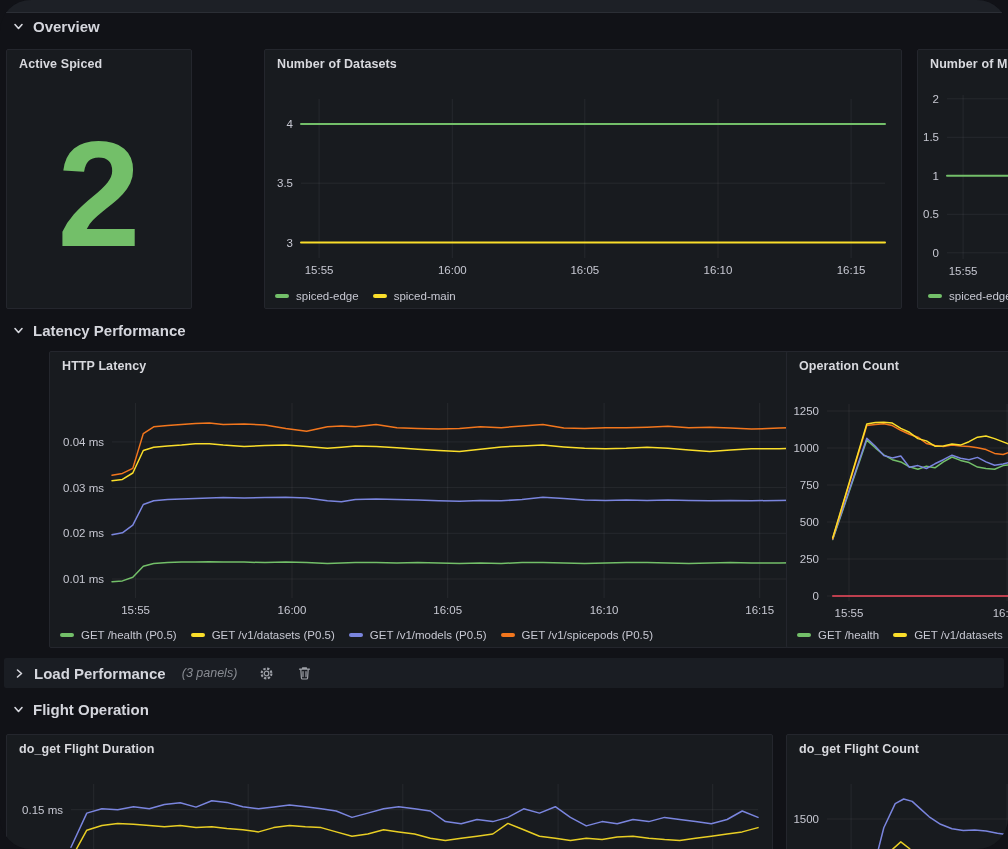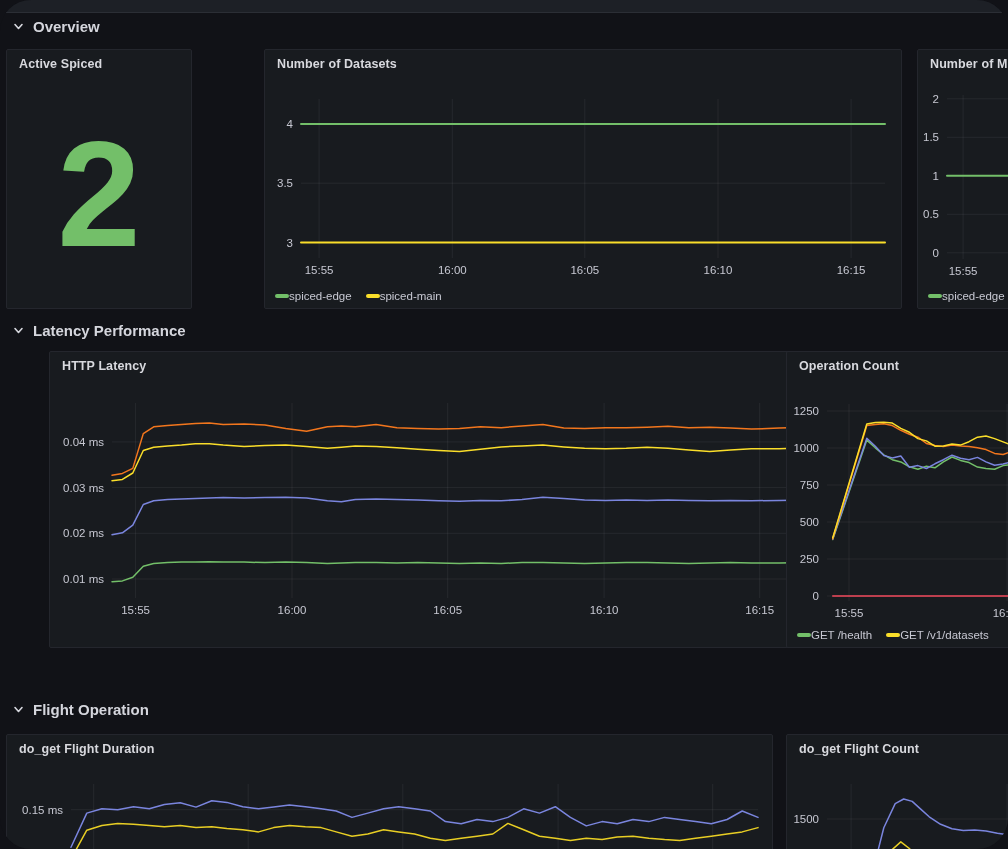--- a/index.html
+++ b/index.html
@@ -7,21 +7,21 @@
          font-family:"Liberation Sans",sans-serif;border-radius:31px;-webkit-font-smoothing:antialiased;}
   .topbar{position:absolute;left:0;top:0;width:1008px;height:13px;background:#1d2026;border-bottom:1px solid #2b2e35;box-sizing:border-box;}
   .section{position:absolute;display:flex;align-items:center;gap:9px;color:#d5d6dd;font-size:15px;font-weight:700;cursor:pointer;}
   .section svg{flex:0 0 auto;}
   .panel{position:absolute;background:#181b1f;border:1px solid #24262d;border-radius:2px;overflow:hidden;}
   .ptitle{position:absolute;top:7px;left:12px;font-size:12.5px;font-weight:700;color:#d8d9de;letter-spacing:.1px;white-space:nowrap;cursor:pointer;}
   svg.chart{position:absolute;left:0;top:0;}
   svg.chart text{font-family:"Liberation Sans",sans-serif;}
   .tick{fill:#c7c8d2;font-size:11.5px;}
   .legend{position:absolute;left:10px;bottom:6px;display:flex;gap:14px;align-items:center;white-space:nowrap;}
-  .legend .li{display:inline-flex;align-items:center;font-size:11.5px;color:#c7c8d2;cursor:pointer;}
+  .legend .li{display:inline-flex;align-items:center;gap:7px;font-size:11.5px;color:#c7c8d2;cursor:pointer;}
   .legend .sw{width:14px;height:4px;border-radius:2px;display:inline-block;}
   .stat-wrap{position:absolute;top:30px;left:0;right:0;bottom:0;display:flex;align-items:center;justify-content:center;}
   .stat-value{font-size:150px;line-height:108px;font-weight:700;color:#73BF69;}
   .loadrow{position:absolute;left:4px;top:658px;width:1000px;height:30px;background:#1a1d23;border-radius:2px;
            display:flex;align-items:center;padding:0 10px;box-sizing:border-box;color:#d5d6dd;cursor:pointer;}
   .loadrow .lbl{font-size:15px;font-weight:700;margin-left:9px;}
   .loadrow .pcount{font-size:12.5px;font-style:italic;color:#888b92;margin-left:16px;}
   .rowicon{margin-left:22px;color:#9ea1a8;display:inline-flex;cursor:pointer;}
 </style>
 </head>
@@ -130,20 +130,38 @@
         <text class="tick" x="54" y="139.6" text-anchor="end">0.03 ms</text>
         <line x1="62" y1="181.3" x2="757" y2="181.3" stroke="rgba(204,204,220,0.08)" stroke-width="1"></line>
         <text class="tick" x="54" y="185.3" text-anchor="end">0.02 ms</text>
         <line x1="62" y1="227.0" x2="757" y2="227.0" stroke="rgba(204,204,220,0.08)" stroke-width="1"></line>
         <text class="tick" x="54" y="231" text-anchor="end">0.01 ms</text>
         <polyline points="62.0,229.8 72.4,228.9 82.8,225.2 93.3,214.2 103.7,211.5 117.6,210.6 131.5,210.1 145.4,210.1 159.3,209.7 173.2,210.1 194.1,210.1 214.9,210.6 235.8,210.1 256.6,210.6 277.4,211.5 291.4,211.0 305.3,210.6 326.1,210.6 346.9,211.0 367.8,210.6 388.6,211.0 409.5,211.5 430.4,211.0 451.2,211.5 472.0,210.6 492.9,210.6 513.8,211.0 534.6,211.5 555.5,211.0 576.3,210.6 597.1,210.6 618.0,211.0 638.9,211.5 659.7,211.0 680.5,210.6 701.4,211.0 729.2,211.0 757.0,210.6" fill="none" stroke="#73BF69" stroke-width="1.5" stroke-linejoin="round" stroke-linecap="round"></polyline>
         <polyline points="62.0,128.7 72.4,127.4 82.8,121.0 93.3,98.5 103.7,95.3 117.6,94.0 131.5,93.1 145.4,91.7 159.3,91.7 173.2,93.1 194.1,94.4 214.9,93.5 235.8,93.1 256.6,94.4 277.4,96.3 291.4,95.3 305.3,94.0 326.1,94.4 346.9,95.8 367.8,97.2 388.6,98.5 409.5,99.5 430.4,97.2 451.2,94.9 472.0,94.0 492.9,93.1 513.8,94.9 534.6,96.3 555.5,96.7 576.3,96.3 597.1,95.3 618.0,96.3 638.9,98.1 659.7,99.5 680.5,98.1 701.4,96.7 729.2,96.7 757.0,95.8" fill="none" stroke="#FADE2A" stroke-width="1.5" stroke-linejoin="round" stroke-linecap="round"></polyline>
         <polyline points="62.0,182.7 72.4,180.8 82.8,173.1 93.3,152.5 103.7,148.8 117.6,147.5 131.5,147.0 145.4,146.6 159.3,146.1 173.2,145.6 194.1,146.1 214.9,145.6 235.8,145.2 256.6,146.1 277.4,148.8 291.4,149.8 305.3,147.5 326.1,147.0 346.9,147.5 367.8,147.9 388.6,148.8 409.5,149.3 430.4,148.4 451.2,148.8 472.0,147.5 492.9,145.2 513.8,146.6 534.6,147.9 555.5,148.4 576.3,147.9 597.1,148.4 618.0,147.9 638.9,148.4 659.7,148.8 680.5,148.4 701.4,148.8 729.2,148.4 757.0,147.9" fill="none" stroke="#7A85DE" stroke-width="1.5" stroke-linejoin="round" stroke-linecap="round"></polyline>
         <polyline points="62.0,123.2 72.4,121.4 82.8,116.4 93.3,81.6 103.7,74.8 117.6,73.4 131.5,72.5 145.4,71.6 159.3,71.1 173.2,72.5 194.1,72.0 214.9,72.9 235.8,76.6 256.6,79.3 277.4,74.8 291.4,73.9 305.3,74.8 326.1,72.5 346.9,75.7 367.8,76.6 388.6,77.1 409.5,76.6 430.4,74.8 451.2,75.7 472.0,73.9 492.9,72.5 513.8,76.1 534.6,76.6 555.5,75.7 576.3,75.7 597.1,75.2 618.0,74.3 638.9,75.7 659.7,75.2 680.5,76.1 701.4,77.1 729.2,76.1 757.0,75.2" fill="none" stroke="#F2761D" stroke-width="1.5" stroke-linejoin="round" stroke-linecap="round"></polyline>
       </svg>
+    <div class="legend">
+        <span class="li">
+          <i class="sw" style="background: rgb(115, 191, 105);"></i>
+          <span>GET /health (P0.5)</span>
+        </span>
+        <span class="li">
+          <i class="sw" style="background: rgb(250, 222, 42);"></i>
+          <span>GET /v1/datasets (P0.5)</span>
+        </span>
+        <span class="li">
+          <i class="sw" style="background: rgb(122, 133, 222);"></i>
+          <span>GET /v1/models (P0.5)</span>
+        </span>
+        <span class="li">
+          <i class="sw" style="background: rgb(242, 118, 29);"></i>
+          <span>GET /v1/spicepods (P0.5)</span>
+        </span>
+      </div>
   </div>
 
   <div class="panel" style="left:786px;top:351px;width:300px;height:295px;">
     <div class="ptitle">Operation Count</div>
     <svg class="chart" width="300" height="295" viewBox="0 0 300 295">
         <line x1="62.0" y1="52" x2="62.0" y2="249" stroke="rgba(204,204,220,0.08)" stroke-width="1"></line>
         <text class="tick" x="62.0" y="265" text-anchor="middle">15:55</text>
         <line x1="220.1" y1="52" x2="220.1" y2="249" stroke="rgba(204,204,220,0.08)" stroke-width="1"></line>
         <text class="tick" x="220.1" y="265" text-anchor="middle">16:00</text>
         <line x1="40" y1="59.0" x2="324" y2="59.0" stroke="rgba(204,204,220,0.08)" stroke-width="1"></line>
@@ -169,20 +187,38 @@
           <i class="sw" style="background: rgb(115, 191, 105);"></i>
           <span>GET /health</span>
         </span>
         <span class="li">
           <i class="sw" style="background: rgb(250, 222, 42);"></i>
           <span>GET /v1/datasets</span>
         </span>
       </div>
   </div>
 
+  <div class="loadrow">
+    <svg width="11" height="11" viewBox="0 0 11 11">
+      <polyline points="3.5,2 7.5,5.5 3.5,9" fill="none" stroke="#d5d6dd" stroke-width="1.6" stroke-linecap="round" stroke-linejoin="round"></polyline>
+    </svg>
+    <span class="lbl">Load Performance</span>
+    <span class="pcount">(3 panels)</span>
+    <span class="rowicon" style="margin-left:22px;">
+      <svg width="15" height="15" viewBox="0 0 15 15">
+        <circle cx="7.5" cy="7.5" r="2.3" fill="none" stroke="#9ea1a8" stroke-width="1.3"></circle>
+        <circle cx="7.5" cy="7.5" r="4.9" fill="none" stroke="#9ea1a8" stroke-width="2.1" stroke-dasharray="2.35 1.5"></circle>
+      </svg>
+    </span>
+    <span class="rowicon" style="margin-left:24px;">
+      <svg width="13" height="14" viewBox="0 0 13 14">
+        <path d="M1.5 3.2 H11.5 M4.6 3.2 V1.8 H8.4 V3.2 M2.8 3.2 L3.4 12 A1.1 1.1 0 0 0 4.5 13 H8.5 A1.1 1.1 0 0 0 9.6 12 L10.2 3.2 M5 5.6 V10.6 M8 5.6 V10.6" fill="none" stroke="#9ea1a8" stroke-width="1.2" stroke-linecap="round" stroke-linejoin="round"></path>
+      </svg>
+    </span>
+  </div>
 
   <div class="section" style="left:13px;top:701px;">
     <svg width="11" height="11" viewBox="0 0 11 11">
       <polyline points="2,3.5 5.5,7.5 9,3.5" fill="none" stroke="#d5d6dd" stroke-width="1.6" stroke-linecap="round" stroke-linejoin="round"></polyline>
     </svg>
     <span>Flight Operation</span>
   </div>
 
   <div class="panel" style="left:6px;top:734px;width:765px;height:140px;">
     <div class="ptitle">do_get Flight Duration</div>

